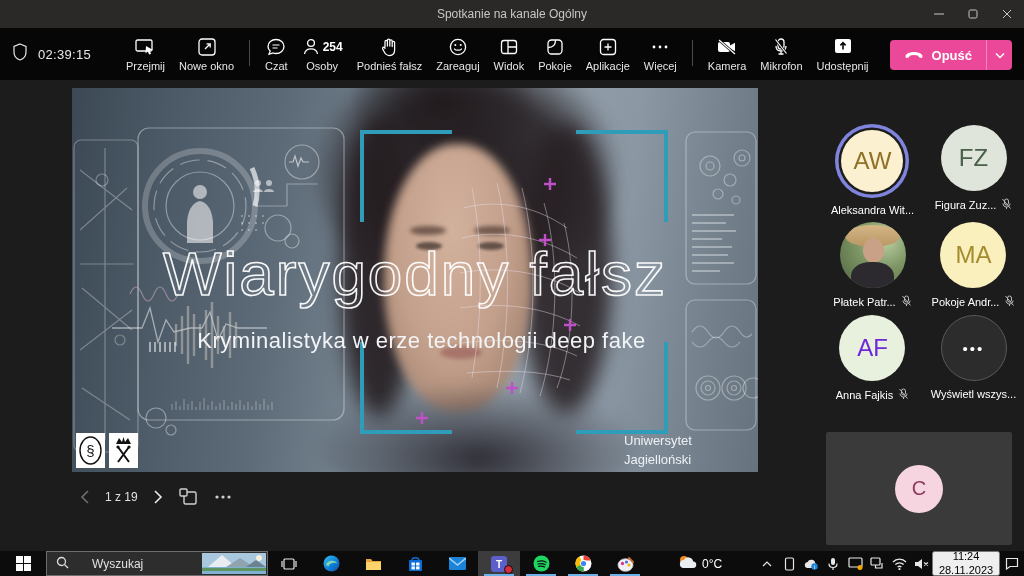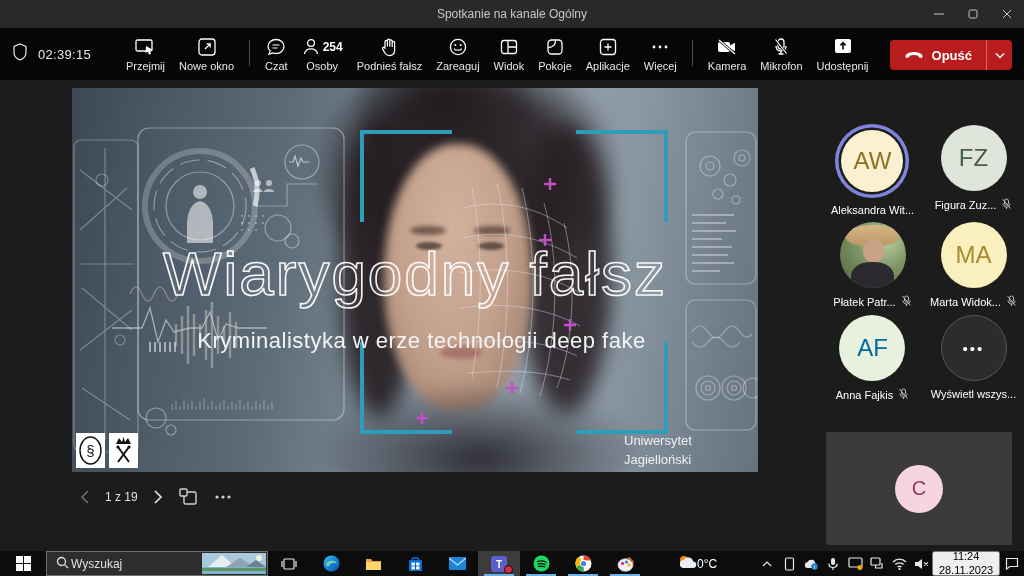--- a/index.html
+++ b/index.html
@@ -67,29 +67,29 @@
   .photo-av .pface{position:absolute;left:35%;top:24%;width:32%;height:38%;background:#c9a187;border-radius:50%;}
   .photo-av .torso{position:absolute;left:18%;top:60%;width:64%;height:46%;background:#2d2a2f;border-radius:46% 46% 0 0;}
   .more-av{background:#2c2c2c;border:1px solid #585858;color:#fff;font-size:15px;letter-spacing:2px;}
   .self-tile{position:absolute;left:826px;top:352px;width:186px;height:113px;background:#3a3a3a;border-radius:2px;display:flex;align-items:center;justify-content:center;cursor:pointer;}
   .self-av{width:48px;height:48px;border-radius:50%;display:flex;align-items:center;justify-content:center;font-size:20px;}
 
   
   .taskbar{position:absolute;left:0;top:551px;width:1024px;height:25px;background:#0c0c0c;display:flex;align-items:stretch;color:#fff;}
   .tk{background:none;border:none;display:flex;align-items:center;justify-content:center;cursor:pointer;position:relative;padding:0;}
   .start{width:46px;}
-  .search{width:222px;background:#2d2d2d;border:1px solid #6e6e6e;display:flex;align-items:center;gap:0;padding-left:9px;position:relative;}
+  .search{width:222px;background:#2d2d2d;border:1px solid #6e6e6e;display:flex;align-items:center;gap:21px;padding-left:9px;position:relative;}
   .search input{background:transparent;border:none;outline:none;color:#e8e8e8;font-size:12px;width:108px;}
   .search input::placeholder{color:#e0e0e0;opacity:1;}
   .search .scene{position:absolute;right:1px;top:1px;}
   .app-ico{width:42px;}
   .app-ico.running::after{content:"";position:absolute;left:6px;right:6px;bottom:0;height:2px;background:#6cb2e8;}
   .app-ico.active{background:#3c3c3c;}
   .badge{position:absolute;right:7px;bottom:2px;width:9px;height:9px;border-radius:50%;background:#d92b3c;border:1px solid #0c0c0c;}
-  .weather{display:flex;align-items:center;margin-left:26px;padding:0 6px;font-size:12px;cursor:pointer;}
+  .weather{display:flex;align-items:center;gap:5px;margin-left:26px;padding:0 6px;font-size:12px;cursor:pointer;}
   .tray{margin-left:auto;display:flex;align-items:stretch;}
   .tray .tk{width:22px;}
   .clock{width:68px;display:flex;flex-direction:column;align-items:center;justify-content:center;font-size:11px;line-height:1.2;cursor:pointer;text-align:center;}
 </style>
 </head>
 <body>
 
 <div class="app">
 
   <div class="titlebar">
@@ -244,21 +244,21 @@
       </button>
       <button class="tbtn">
         <span class="tico">
             <svg width="22" height="20" viewBox="0 0 22 20">
               <rect x="3" y="2" width="16" height="14" rx="2" fill="#fff"></rect>
               <path d="M11,12.5 V6 M8.4,8.4 L11,5.6 L13.6,8.4" fill="none" stroke="#060606" stroke-width="1.6"></path>
             </svg>
           </span>
         <span class="tlbl">Udostępnij</span>
       </button>
-      <div class="leave" style="background-color: #b91c1c;">
+      <div class="leave" style="background-color: #ec4899;">
         <button class="leave-main" style="background:transparent;">
           <span><svg width="20" height="10" viewBox="0 0 20 10">
                 <path d="M2,8 C1,6.5 1.5,4.5 3.5,3.5 C7.5,1.5 12.5,1.5 16.5,3.5 C18.5,4.5 19,6.5 18,8 L15.5,7.5 C14.8,7.3 14.4,6.7 14.4,5.8 C11.6,4.8 8.4,4.8 5.6,5.8 C5.6,6.7 5.2,7.3 4.5,7.5 Z" fill="#fff"></path>
               </svg></span>
           <span>Opuść</span>
         </button>
         <button class="leave-chev" style="background:transparent;">
           <svg width="10" height="7" viewBox="0 0 10 7">
               <path d="M1,1.5 L5,5.5 L9,1.5" fill="none" stroke="#fff" stroke-width="1.5"></path>
             </svg>
@@ -501,30 +501,30 @@
                 <path d="M2,5.5 C2,7.5 3.5,9 5.5,9 C7.5,9 9,7.5 9,5.5 M5.5,9 V11" fill="none" stroke="#bdbbb9" stroke-width="1"></path>
                 <line x1="1.5" y1="1" x2="9.5" y2="10.5" stroke="#bdbbb9" stroke-width="1"></line>
               </svg></span>
         </div>
       </div>
       <div class="ptile">
         <div class="av" style="background-color: rgb(249, 240, 189); color: rgb(164, 140, 46);">
             <span>MA</span>
           </div>
         <div class="pname">
-            <span>Marta Widok...</span>
+            <span>Pokoje Andr...</span>
           <span><svg width="11" height="12" viewBox="0 0 11 12">
                 <rect x="3.5" y="1" width="4" height="6" rx="2" fill="none" stroke="#bdbbb9" stroke-width="1"></rect>
                 <path d="M2,5.5 C2,7.5 3.5,9 5.5,9 C7.5,9 9,7.5 9,5.5 M5.5,9 V11" fill="none" stroke="#bdbbb9" stroke-width="1"></path>
                 <line x1="1.5" y1="1" x2="9.5" y2="10.5" stroke="#bdbbb9" stroke-width="1"></line>
               </svg></span>
         </div>
       </div>
       <div class="ptile">
-        <div class="av" style="background-color: rgb(232, 241, 221); color: #0369a1;">
+        <div class="av" style="background-color: rgb(232, 241, 221); color: #6d28d9;">
             <span>AF</span>
           </div>
         <div class="pname">
             <span>Anna Fajkis</span>
           <span><svg width="11" height="12" viewBox="0 0 11 12">
                 <rect x="3.5" y="1" width="4" height="6" rx="2" fill="none" stroke="#bdbbb9" stroke-width="1"></rect>
                 <path d="M2,5.5 C2,7.5 3.5,9 5.5,9 C7.5,9 9,7.5 9,5.5 M5.5,9 V11" fill="none" stroke="#bdbbb9" stroke-width="1"></path>
                 <line x1="1.5" y1="1" x2="9.5" y2="10.5" stroke="#bdbbb9" stroke-width="1"></line>
               </svg></span>
         </div>

